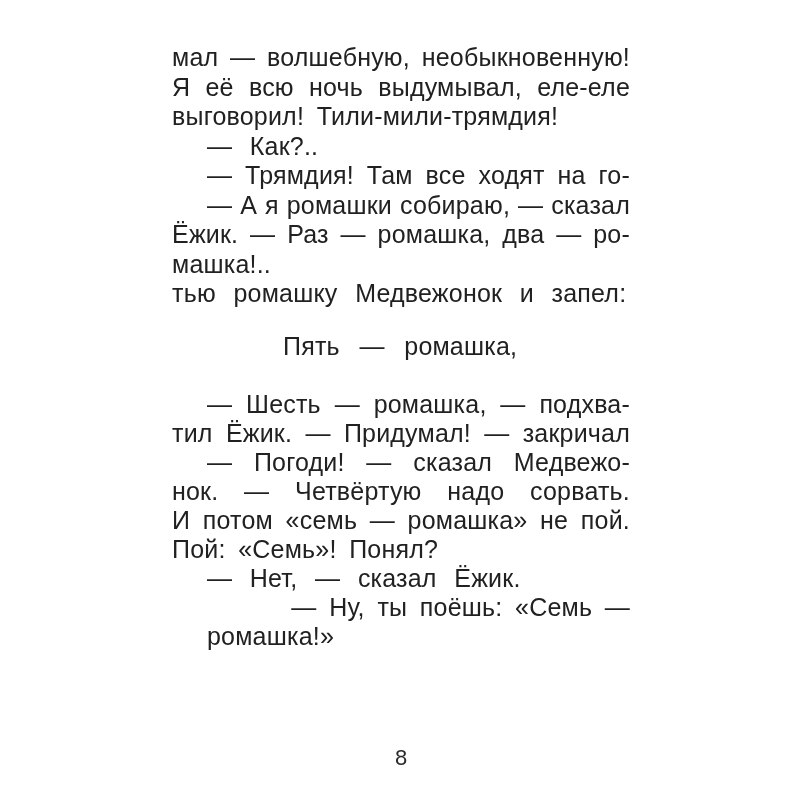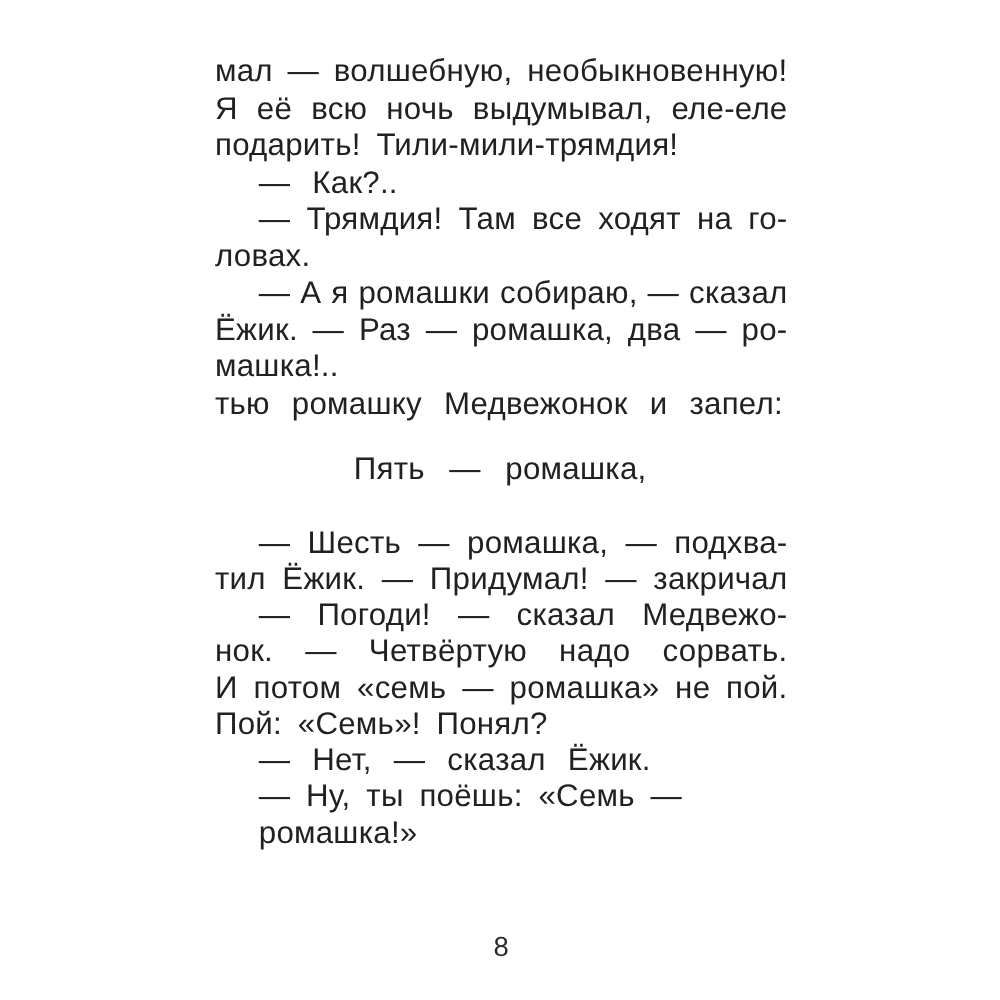--- a/index.html
+++ b/index.html
@@ -33,21 +33,21 @@
     -moz-text-align-last: justify;
     white-space: normal;
   }
   .left {
     text-align: left;
     text-align-last: left;
     -moz-text-align-last: left;
     word-spacing: 0.22em;
   }
   .wide { word-spacing: 0.42em; }
-  .indent { padding-left: 35px; }
+  .indent { padding-left: 35px; text-align: right; }
   .verse {
     padding-left: 111px;
     text-align: center;
     text-align-last: left;
     -moz-text-align-last: left;
     word-spacing: 0.5em;
   }
   .gap-verse { margin-top: 23px; }
   .gap-para  { margin-top: 29px; }
   .folio {
@@ -62,24 +62,23 @@
   }
 </style>
 </head>
 <body>
 
 <div class="page">
   <div class="column">
 
     <div class="line">мал — волшебную, необыкновенную!</div>
     <div class="line">Я её всю ночь выдумывал, еле-еле</div>
-    <div class="line left">подарить! Тили-мили-трямдия!</div>
+    <div class="line left">выговорил! Тили-мили-трямдия!</div>
     <div class="line left wide indent">— Как?..</div>
     <div class="line indent">— Трямдия! Там все ходят на го-</div>
-    <div class="line left">ловах.</div>
     <div class="line indent">— А я ромашки собираю, — сказал</div>
     <div class="line">Ёжик. — Раз — ромашка, два — ро-</div>
     <div class="line left">машка!..</div>
     <div class="line left wide">тью ромашку Медвежонок и запел:</div>
 
     <div class="line verse gap-verse">Пять — ромашка,</div>
 
     <div class="b2">
       <div class="line indent gap-para">— Шесть — ромашка, — подхва-</div>
       <div class="line">тил Ёжик. — Придумал! — закричал</div>

